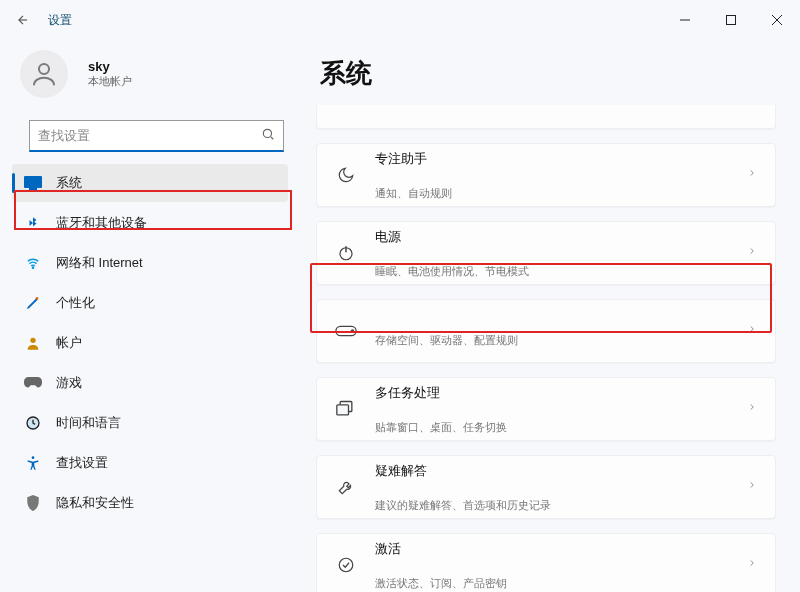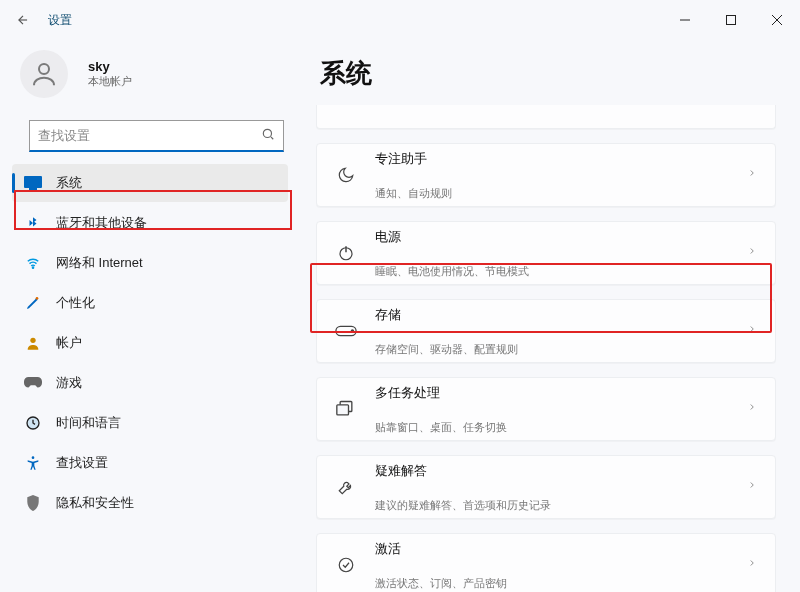--- a/index.html
+++ b/index.html
@@ -227,21 +227,20 @@
       </div>
 
       <div class="card">
         <div class="card-icon">
           <svg width="22" height="12" viewBox="0 0 24 12" fill="none" stroke="currentColor" stroke-width="1.4">
               <rect x="1" y="1" width="22" height="10" rx="5"></rect>
               <circle cx="19" cy="6" r="1.2" fill="currentColor"></circle>
             </svg>
         </div>
         <div class="card-body">
-          <div class="card-title">存储</div>
           <div class="card-sub">存储空间、驱动器、配置规则</div>
         </div>
         <div class="chev"><svg width="10" height="14" viewBox="0 0 24 24" fill="none" stroke="currentColor" stroke-width="2">
               <path d="M9 6l6 6-6 6"></path>
             </svg></div>
       </div>
 
       <div class="card">
         <div class="card-icon">
           <svg width="20" height="18" viewBox="0 0 24 20" fill="none" stroke="currentColor" stroke-width="1.6">

